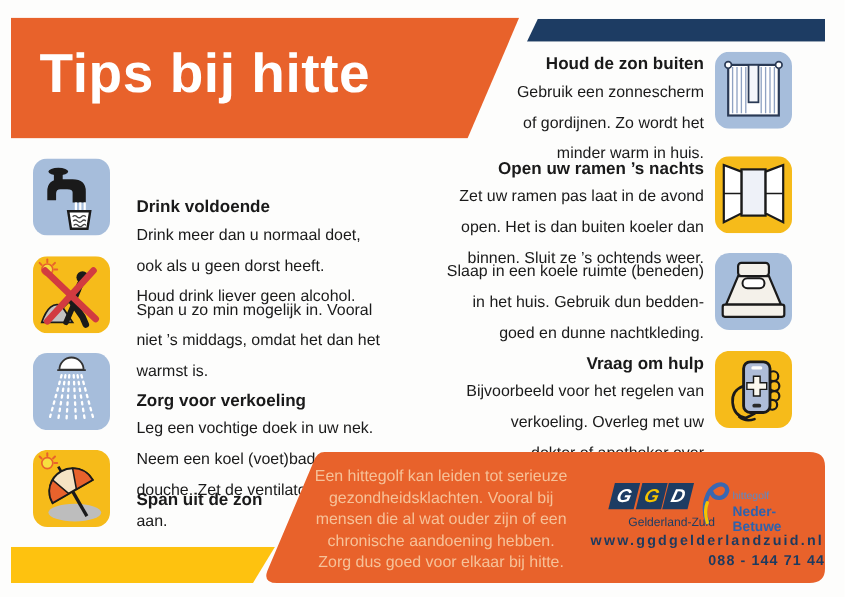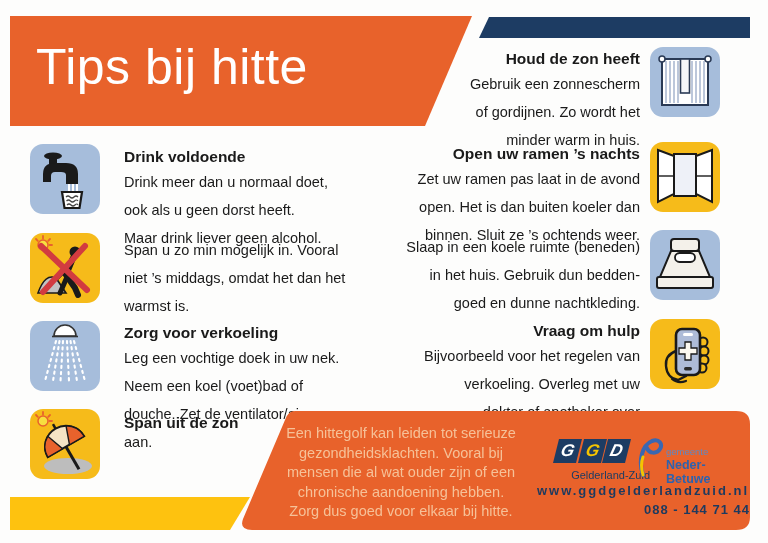--- a/index.html
+++ b/index.html
@@ -3,30 +3,30 @@
 <meta charset="utf-8">
 <style>
   * { margin:0; padding:0; box-sizing:border-box; }
   html,body { width:768px; height:543px; }
   body { font-family:"Liberation Sans","DejaVu Sans",sans-serif; background:#ffffff; position:relative; overflow:hidden; }
   .page { position:absolute; inset:0; background:#fdfdfc; }
 
   
   .banner { position:absolute; left:10px; top:16px; width:462px; height:110px;
             background:#e8622b; clip-path:polygon(0 0,100% 0,calc(100% - 47px) 100%,0 100%); }
-  .banner h1 { color:#ffffff; font-size:50px; font-weight:400; letter-spacing:.5px; padding:22px 0 0 26px; }
+  .banner h1 { color:#ffffff; font-size:50px; font-weight:700; letter-spacing:.5px; padding:22px 0 0 26px; }
 
   .navy-band { position:absolute; left:479px; top:17px; width:271px; height:21px;
                background:#1d3c63; clip-path:polygon(10px 0,100% 0,100% 100%,0 100%); }
   .icon { position:absolute; width:70px; height:70px; }
   .icon svg { display:block; }
   .tip-text { position:absolute; color:#1a1a1a; }
   .tip-text h2 { font-size:15.5px; font-weight:bold; margin-bottom:2px; }
   .tip-text p { font-size:14.5px; line-height:28px; white-space:pre-line; }
-  .left-text { left:124px; width:252px; text-align:left; }
+  .left-text { left:124px; width:252px; text-align:left;margin-top:32px; }
   .right-text { left:366px; width:274px; text-align:right; }
 
   
   .yellow-strip { position:absolute; left:10px; top:497px; width:240px; height:33px;
                   background:#fec20f; clip-path:polygon(0 0,240px 0,220px 100%,0 100%); }
 
   
   .footer-box { position:absolute; left:238px; top:411px; width:512px; height:134px; }
   .footer-box > svg.bg { position:absolute; left:0; top:0; }
   .footer-msg { position:absolute; left:26px; top:13px; width:274px; text-align:center;
@@ -69,21 +69,21 @@
       <path d="M32,48 L52,48 L49.5,64 L34.5,64 Z" fill="#ffffff" stroke="#1a1a1a" stroke-width="2.2"></path>
       <path d="M36,53 q2,-2 4,0 t4,0 t4,0" fill="none" stroke="#444" stroke-width="1.2"></path>
       <path d="M36.5,57 q2,-2 4,0 t4,0 t3.5,0" fill="none" stroke="#444" stroke-width="1.2"></path>
       <path d="M37,61 q2,-2 4,0 t4,0 t3,0" fill="none" stroke="#444" stroke-width="1.2"></path>
     </svg>
   </div>
   <div class="tip-text left-text" style="top:148px;">
     <h2>Drink voldoende</h2>
     <p>Drink meer dan u normaal doet,
 ook als u geen dorst heeft.
-Maar drink liever geen alcohol.</p>
+Houd drink liever geen alcohol.</p>
   </div>
 
   <div class="icon" style="left:30px; top:233px;">
     <svg width="70" height="70" viewBox="0 0 70 70">
       <rect x="0" y="0" width="70" height="70" rx="13" fill="#f6bb1a"></rect>
       <circle cx="13" cy="12" r="5" fill="#f7df3f" stroke="#e8622c" stroke-width="1.5"></circle>
       <g stroke="#e8622c" stroke-width="1.8" stroke-linecap="round">
         <line x1="13" y1="3" x2="13" y2="5.5"></line>
           <line x1="20" y1="6" x2="18.2" y2="7.8"></line>
         <line x1="22" y1="12" x2="19.5" y2="12"></line>
@@ -147,21 +147,21 @@
         <line x1="35" y1="12" x2="35" y2="17" stroke="#1a1a1a" stroke-width="2.5"></line>
         <line x1="35" y1="38" x2="35" y2="64" stroke="#1a1a1a" stroke-width="3"></line>
       </g>
     </svg>
   </div>
   <div class="tip-text left-text" style="top:414px;">
     <h2>Span uit de zon</h2>
   </div>
 
   <div class="tip-text right-text" style="top:50px;">
-    <h2>Houd de zon heeft</h2>
+    <h2>Houd de zon buiten</h2>
     <p>Gebruik een zonnescherm
 of gordijnen. Zo wordt het
 minder warm in huis.</p>
   </div>
   <div class="icon" style="left:650px; top:47px;">
     <svg width="70" height="70" viewBox="0 0 70 70">
       <rect x="0" y="0" width="70" height="70" rx="13" fill="#a6bddb"></rect>
       <rect x="12" y="12" width="46" height="46" fill="#ffffff" stroke="#2a3a55" stroke-width="2"></rect>
       <g stroke="#8fa2c2" stroke-width="1.2">
         <line x1="16" y1="14" x2="16" y2="56"></line>
@@ -254,21 +254,21 @@
       <div class="ggd-tile yellow">G</div>
       <div class="ggd-tile">D</div>
     </div>
     <div class="ggd-region">Gelderland-Zuid</div>
 
     <svg class="muni-swirl" width="28" height="44" viewBox="0 0 28 44">
       <path d="M7,40 C2,26 6,10 16,6 C23,3.5 27,9 24,14 C21,19 13,19 11,13" fill="none" stroke="#3a67b1" stroke-width="4" stroke-linecap="round"></path>
       <path d="M7,40 Q4,30 7,22" fill="none" stroke="#f5c400" stroke-width="3" stroke-linecap="round"></path>
     </svg>
     <div class="muni-text">
-      <span class="muni-small">gemeente</span>
+      <span class="muni-small">hittegolf</span>
       <span class="muni-name">Neder-Betuwe</span>
     </div>
 
     <div class="site">www.ggdgelderlandzuid.nl</div>
     <div class="phone">088 - 144 71 44</div>
   </div>
 
 </div>
 
 </body></html>

